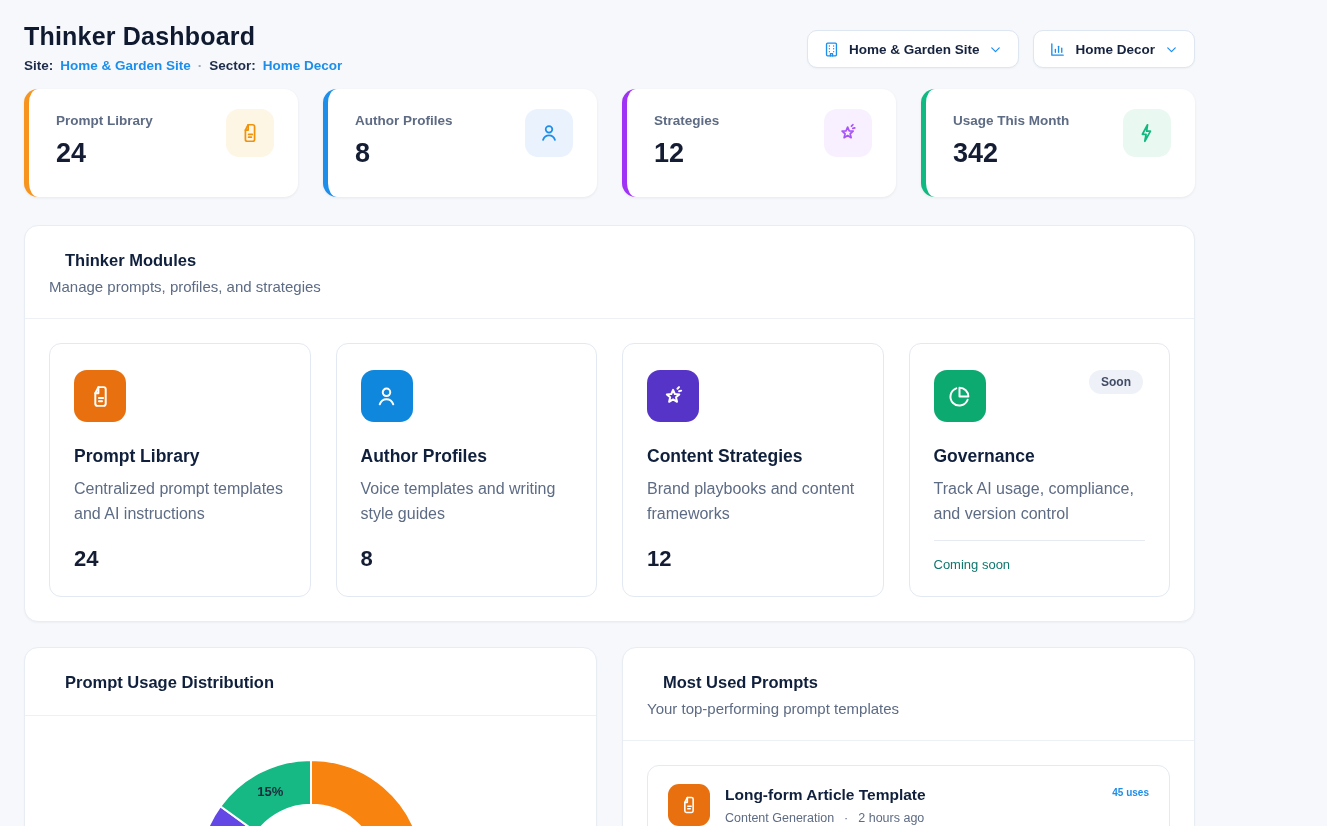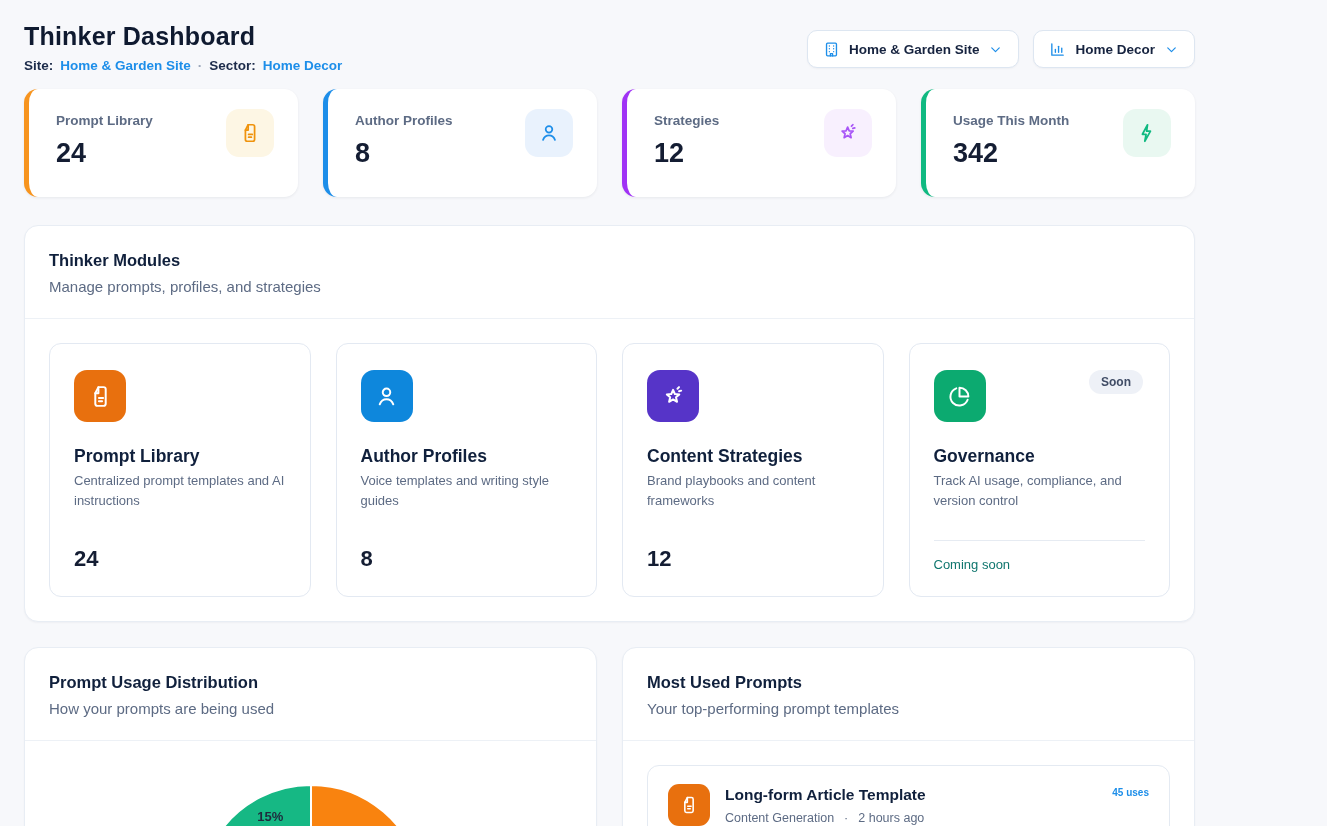--- a/index.html
+++ b/index.html
@@ -42,31 +42,31 @@
   .stat-value { font-size:27px; font-weight:800; color:#141d33; margin-top:10px; }
   .stat-icon-box { width:48px; height:48px; border-radius:13px; display:flex; align-items:center; justify-content:center; margin-top:-4px; }
   .stat-icon-box .icon { width:22px; height:22px; }
 
   
   .panel {
     background:#fff; border:1px solid #e8edf4; border-radius:14px; margin-top:28px;
     box-shadow:0 1px 2px rgba(16,24,40,.04);
   }
   .panel-head { padding:25px 24px 23px; border-bottom:1px solid #edf1f6; }
-  .panel-title { font-size:16.5px; font-weight:700; color:#10203c; }
+  .panel-title { font-size:16.5px; font-weight:700; color:#10203c;margin-left:16px; }
   .panel-sub { font-size:15px; color:#5d6b84; margin-top:8px; }
   .modules-grid { display:grid; grid-template-columns:repeat(4,1fr); gap:25px; padding:24px; }
   .module-card {
     border:1px solid #e3e9f2; border-radius:12px; padding:26px 24px 24px; min-height:254px;
     position:relative; display:flex; flex-direction:column; background:#fff; cursor:pointer;
   }
   .module-icon { width:52px; height:52px; border-radius:13px; color:#fff; display:flex; align-items:center; justify-content:center; }
   .module-icon .icon { width:25px; height:25px; }
   .module-title { font-size:17.5px; font-weight:800; color:#10203c; margin-top:24px; }
-  .module-desc { font-size:13px; color:#5d6b84; line-height:1.55; margin-top:4px; }
+  .module-desc { font-size:16px; color:#5d6b84; line-height:1.55; margin-top:10px; }
   .module-count { font-size:22px; font-weight:800; color:#141d33; margin-top:auto; padding-top:14px; }
   .soon-badge {
     position:absolute; top:26px; right:26px; background:#eef1f7; color:#414d66;
     font-size:12px; font-weight:700; padding:5px 12px; border-radius:999px;
   }
   .module-divider { border-top:1px solid #e6ebf2; margin-top:auto; }
   .coming-soon { font-size:13px; color:#0f766e; padding-top:16px; }
 
   
   .bottom { display:grid; grid-template-columns:repeat(2,1fr); gap:25px; margin-top:25px; align-items:start; }
@@ -267,21 +267,20 @@
       </div>
 
     </div>
   </div>
 
   <div class="bottom">
 
     <div class="panel">
       <div class="panel-head">
         <div class="panel-title">Prompt Usage Distribution</div>
-        <div class="panel-sub">How your prompts are being used</div>
       </div>
       <div class="chart-area">
         <svg id="donut" viewBox="0 0 234 234">
             <path d="M117.0 5.0 A112 112 0 0 1 151.6 223.5 L137.8 180.9 A67.2 67.2 0 0 0 117.0 49.8 Z" fill="#f9830f" stroke="#ffffff" stroke-width="2"></path>
             <path d="M151.6 223.5 A112 112 0 0 1 18.9 171.0 L58.1 149.4 A67.2 67.2 0 0 0 137.8 180.9 Z" fill="#3b82f6" stroke="#ffffff" stroke-width="2"></path>
             <path d="M18.9 171.0 A112 112 0 0 1 26.4 51.2 L62.6 77.5 A67.2 67.2 0 0 0 58.1 149.4 Z" fill="#6448e5" stroke="#ffffff" stroke-width="2"></path>
             <path d="M26.4 51.2 A112 112 0 0 1 117.0 5.0 L117.0 49.8 A67.2 67.2 0 0 0 62.6 77.5 Z" fill="#16b884" stroke="#ffffff" stroke-width="2"></path>
             <text x="76.3" y="41.2" text-anchor="middle" font-size="13" font-weight="bold" fill="#1f2a3d">15%</text>
           </svg>
       </div>

